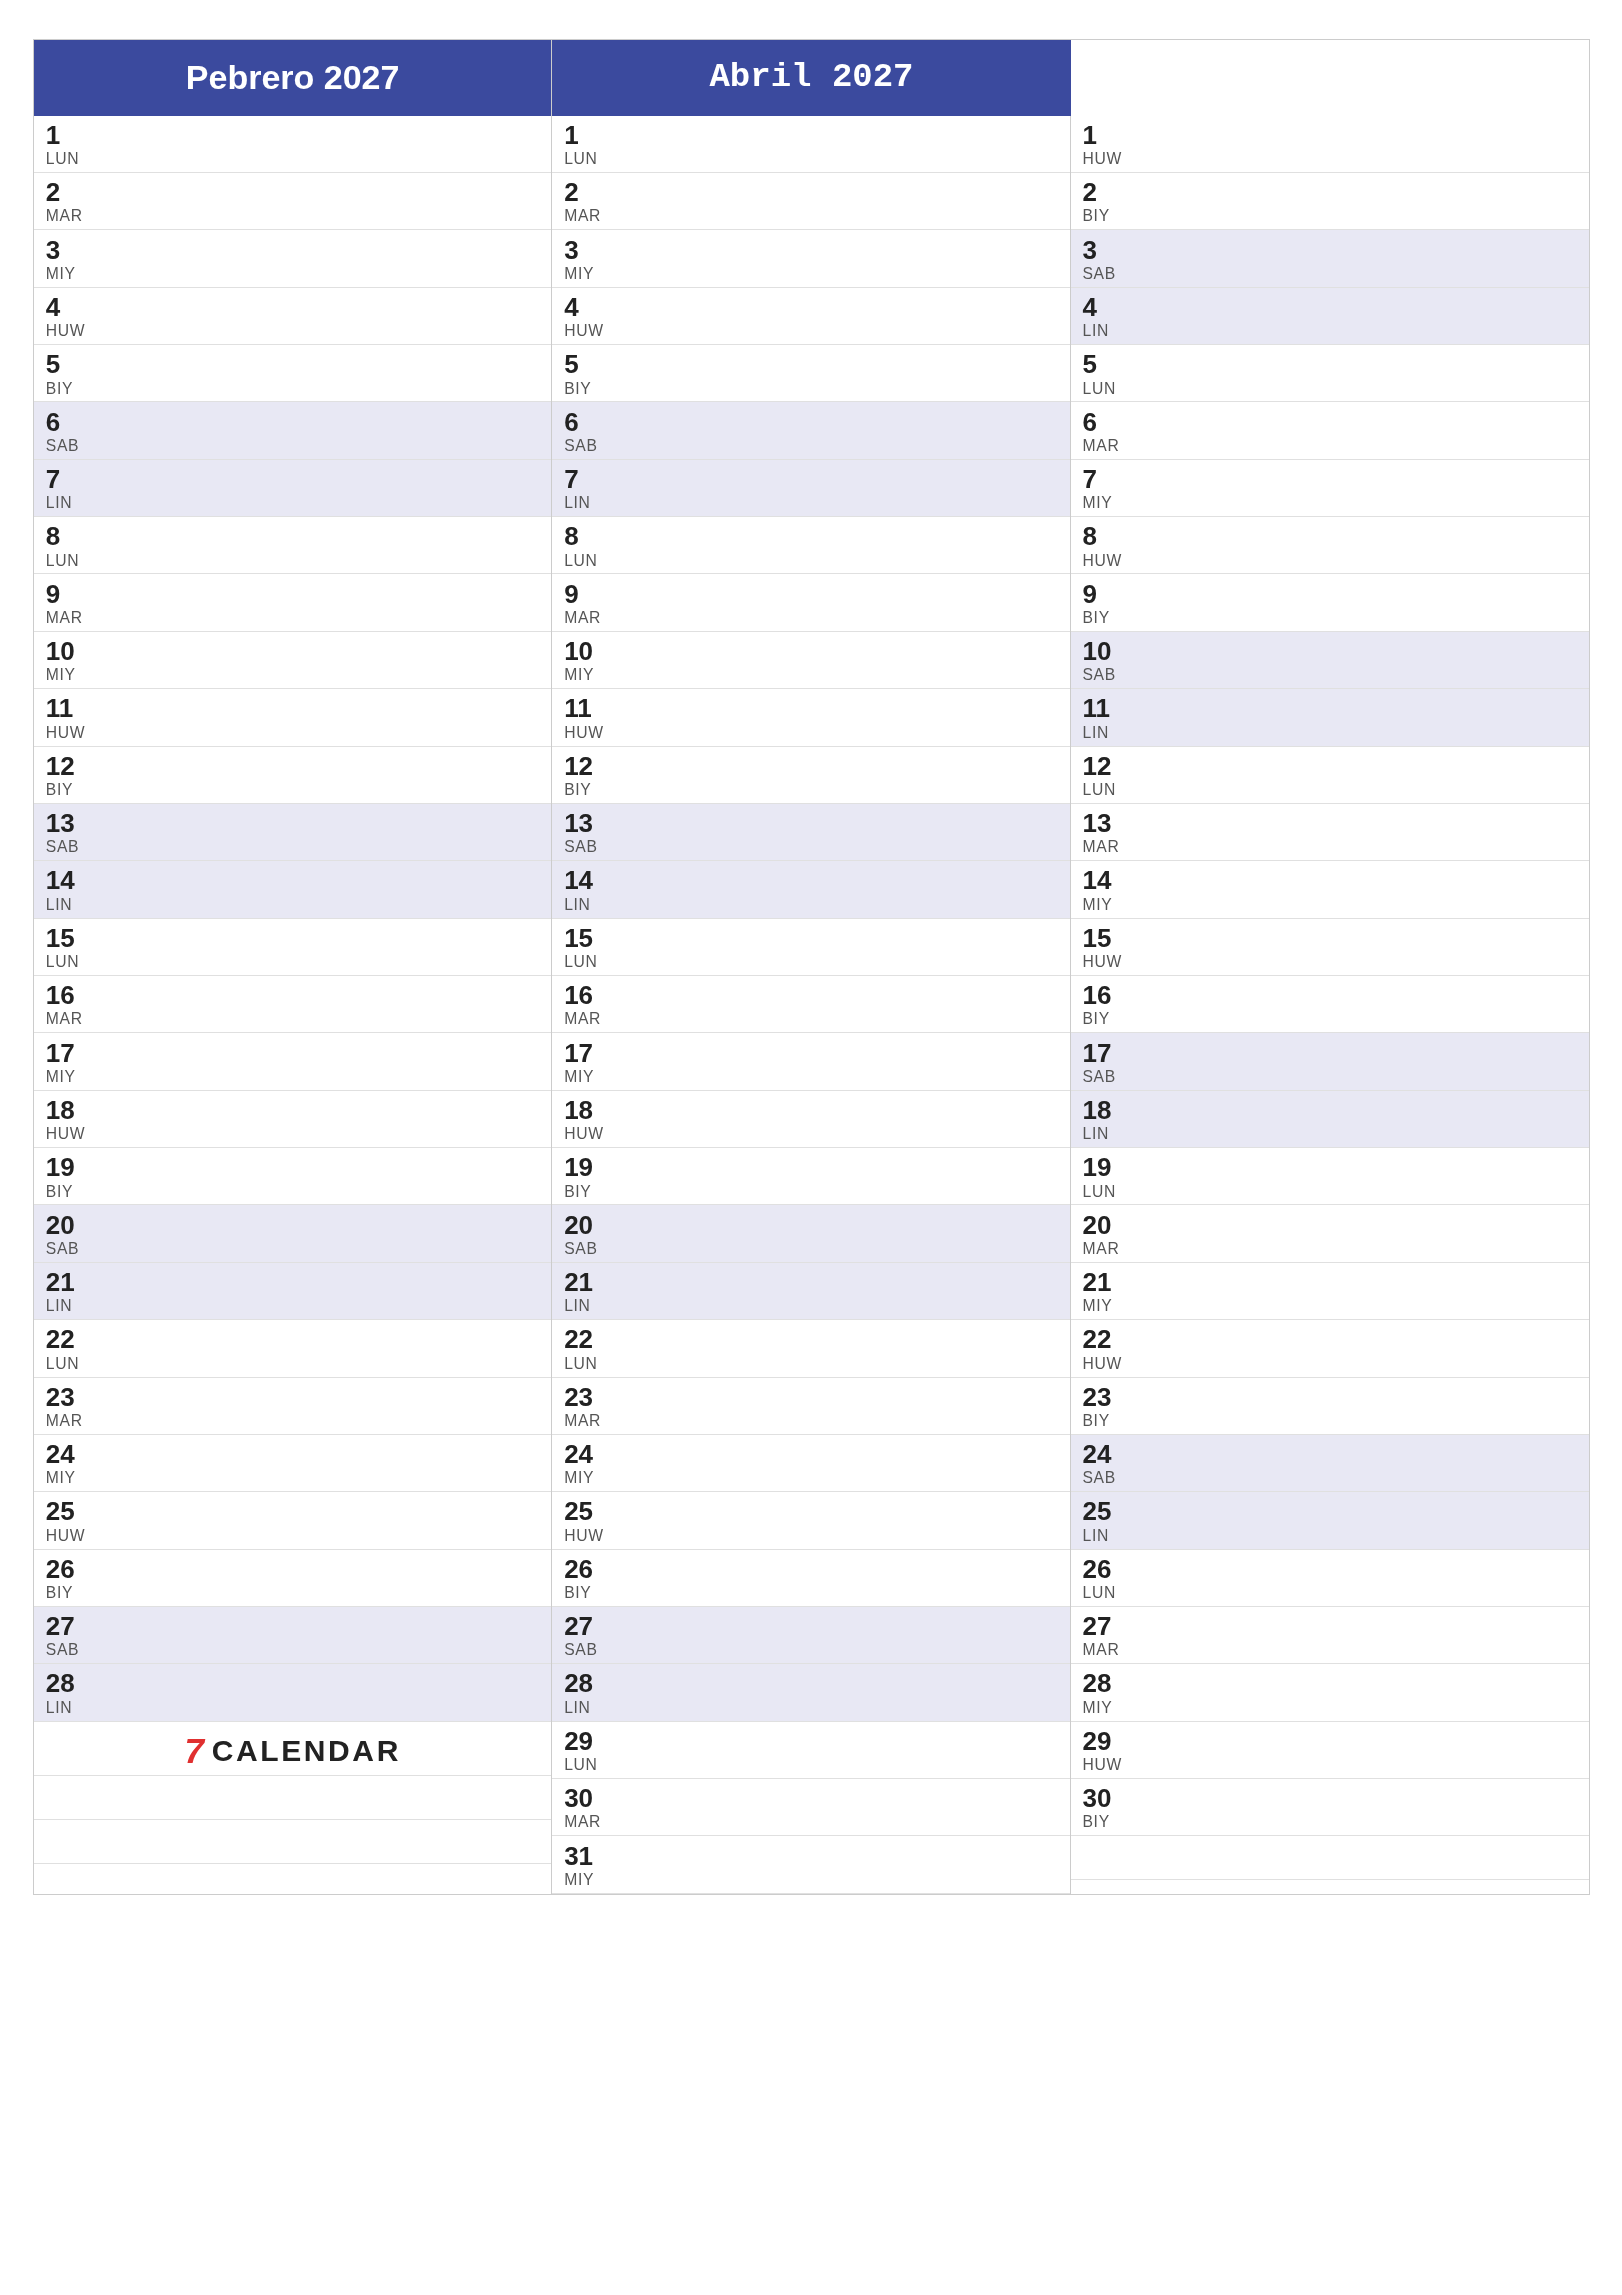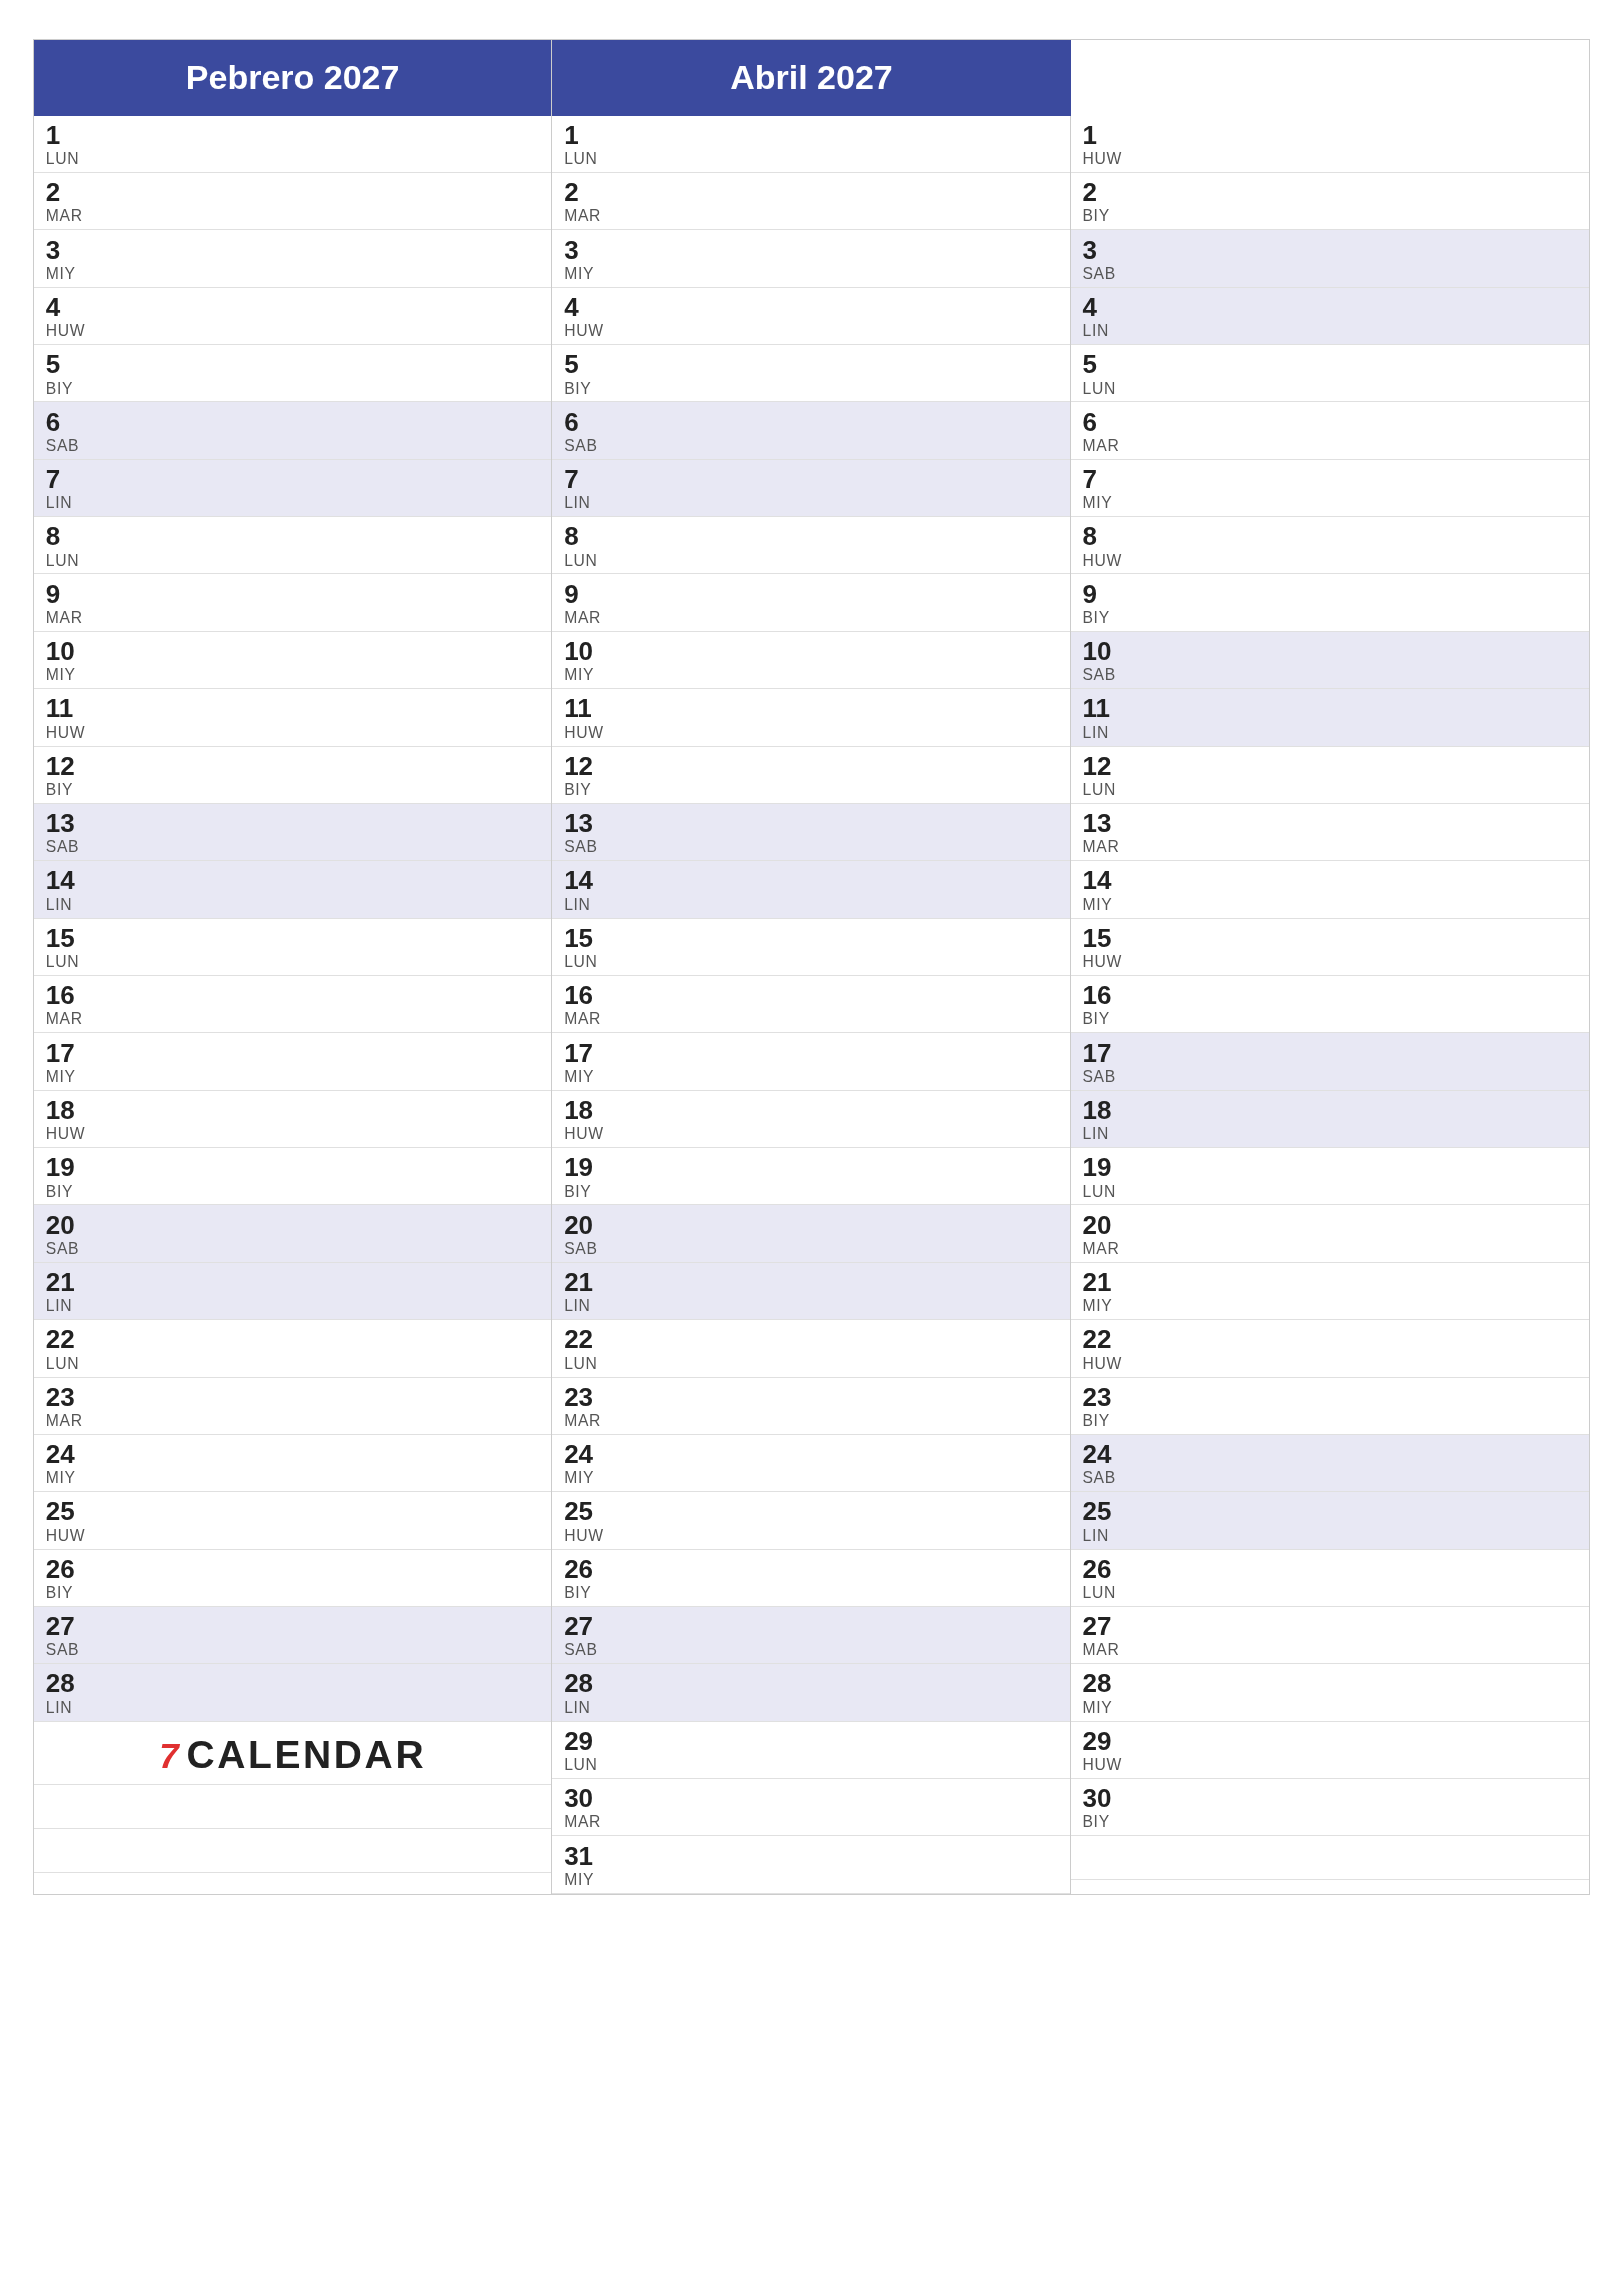--- a/index.html
+++ b/index.html
@@ -23,21 +23,21 @@
     }
     .month-header {
       background: #3b4a9e;
       color: #fff;
       text-align: center;
       font-size: 34px;
       font-weight: bold;
       padding: 18.3px 6.5px;
       border-right: 1px solid #ccc;
     }
-    .month-header:last-child { border-right: none; }
+    .month-header:last-child { border-right: none; font-family: Liberation Mono, monospace; }
     .calendar-body {
       display: grid;
       grid-template-columns: 1fr 1fr 1fr;
     }
     .month-column {
       border-right: 1px solid #ccc;
     }
     .month-column:last-child { border-right: none; }
     .day-row {
       display: flex;
@@ -76,21 +76,21 @@
       gap: 7.9px;
     }
     .logo-icon {
       color: #e03030;
       font-size: 35px;
       font-weight: 900;
       font-style: italic;
       line-height: 1;
     }
     .logo-text {
-      font-size: 39px;
+      font-size: 30px;
       font-weight: bold;
       color: #222;
       letter-spacing: 2.6px;
     }
     
     .empty-row {
       min-height: 44px;
       border-bottom: 0.7px solid #e0e0e0;
     }
   </style>

